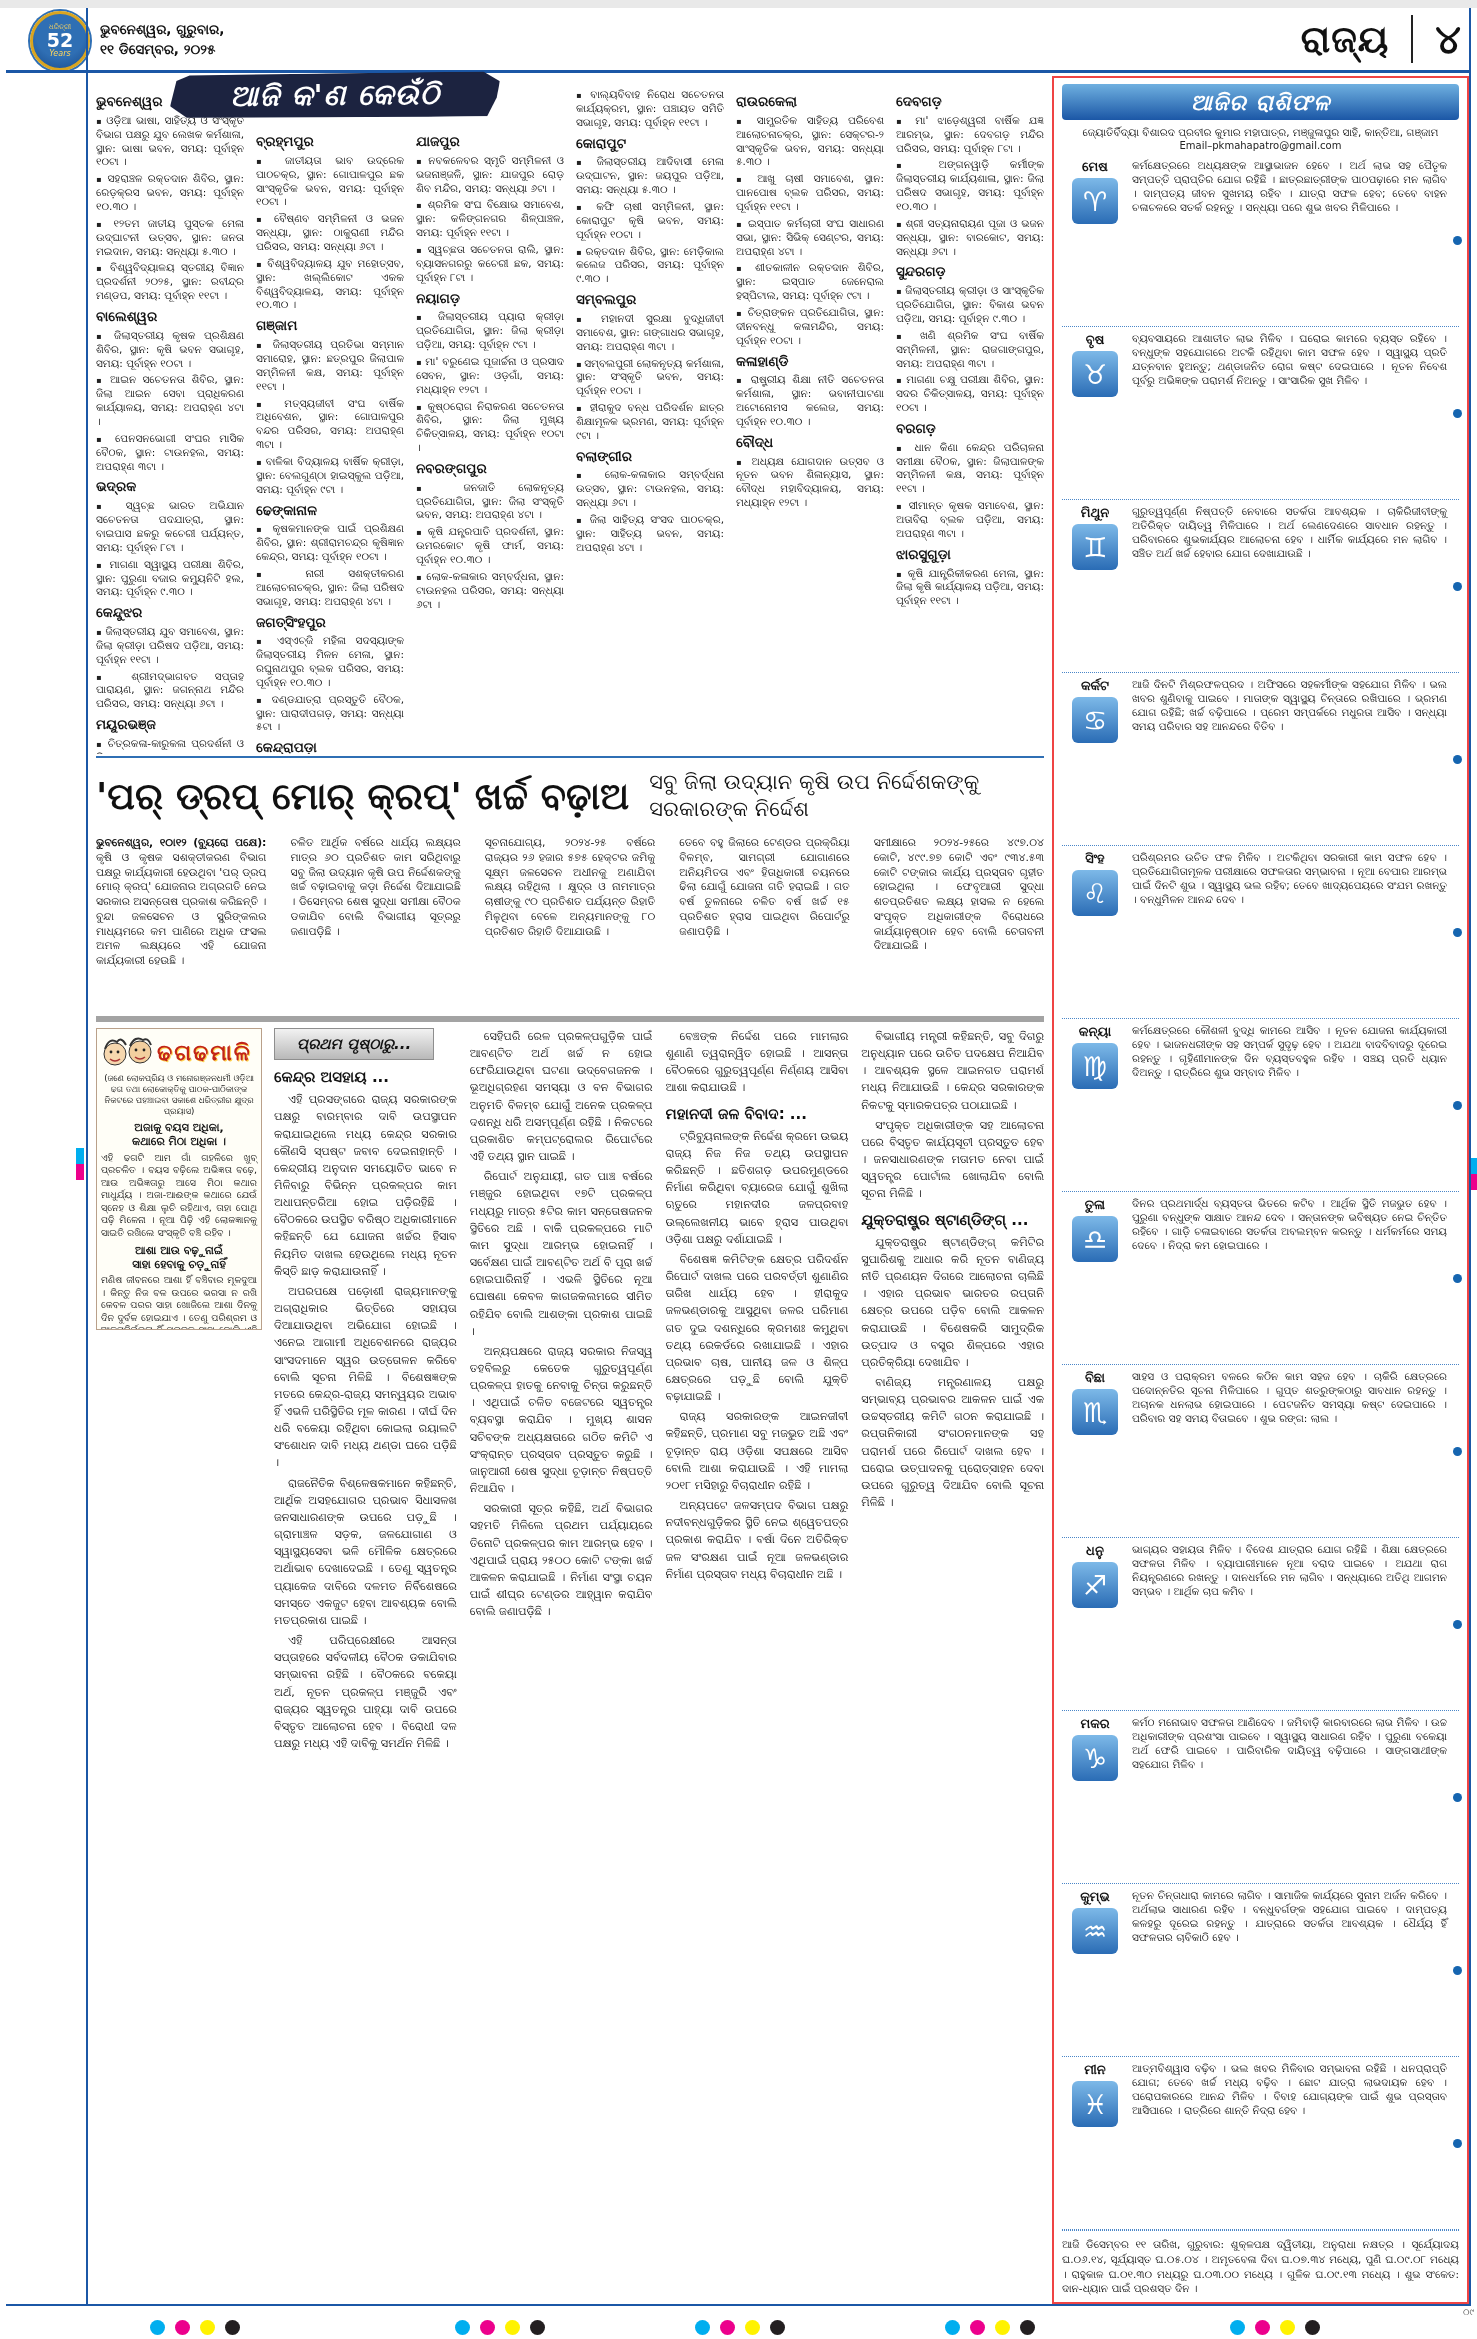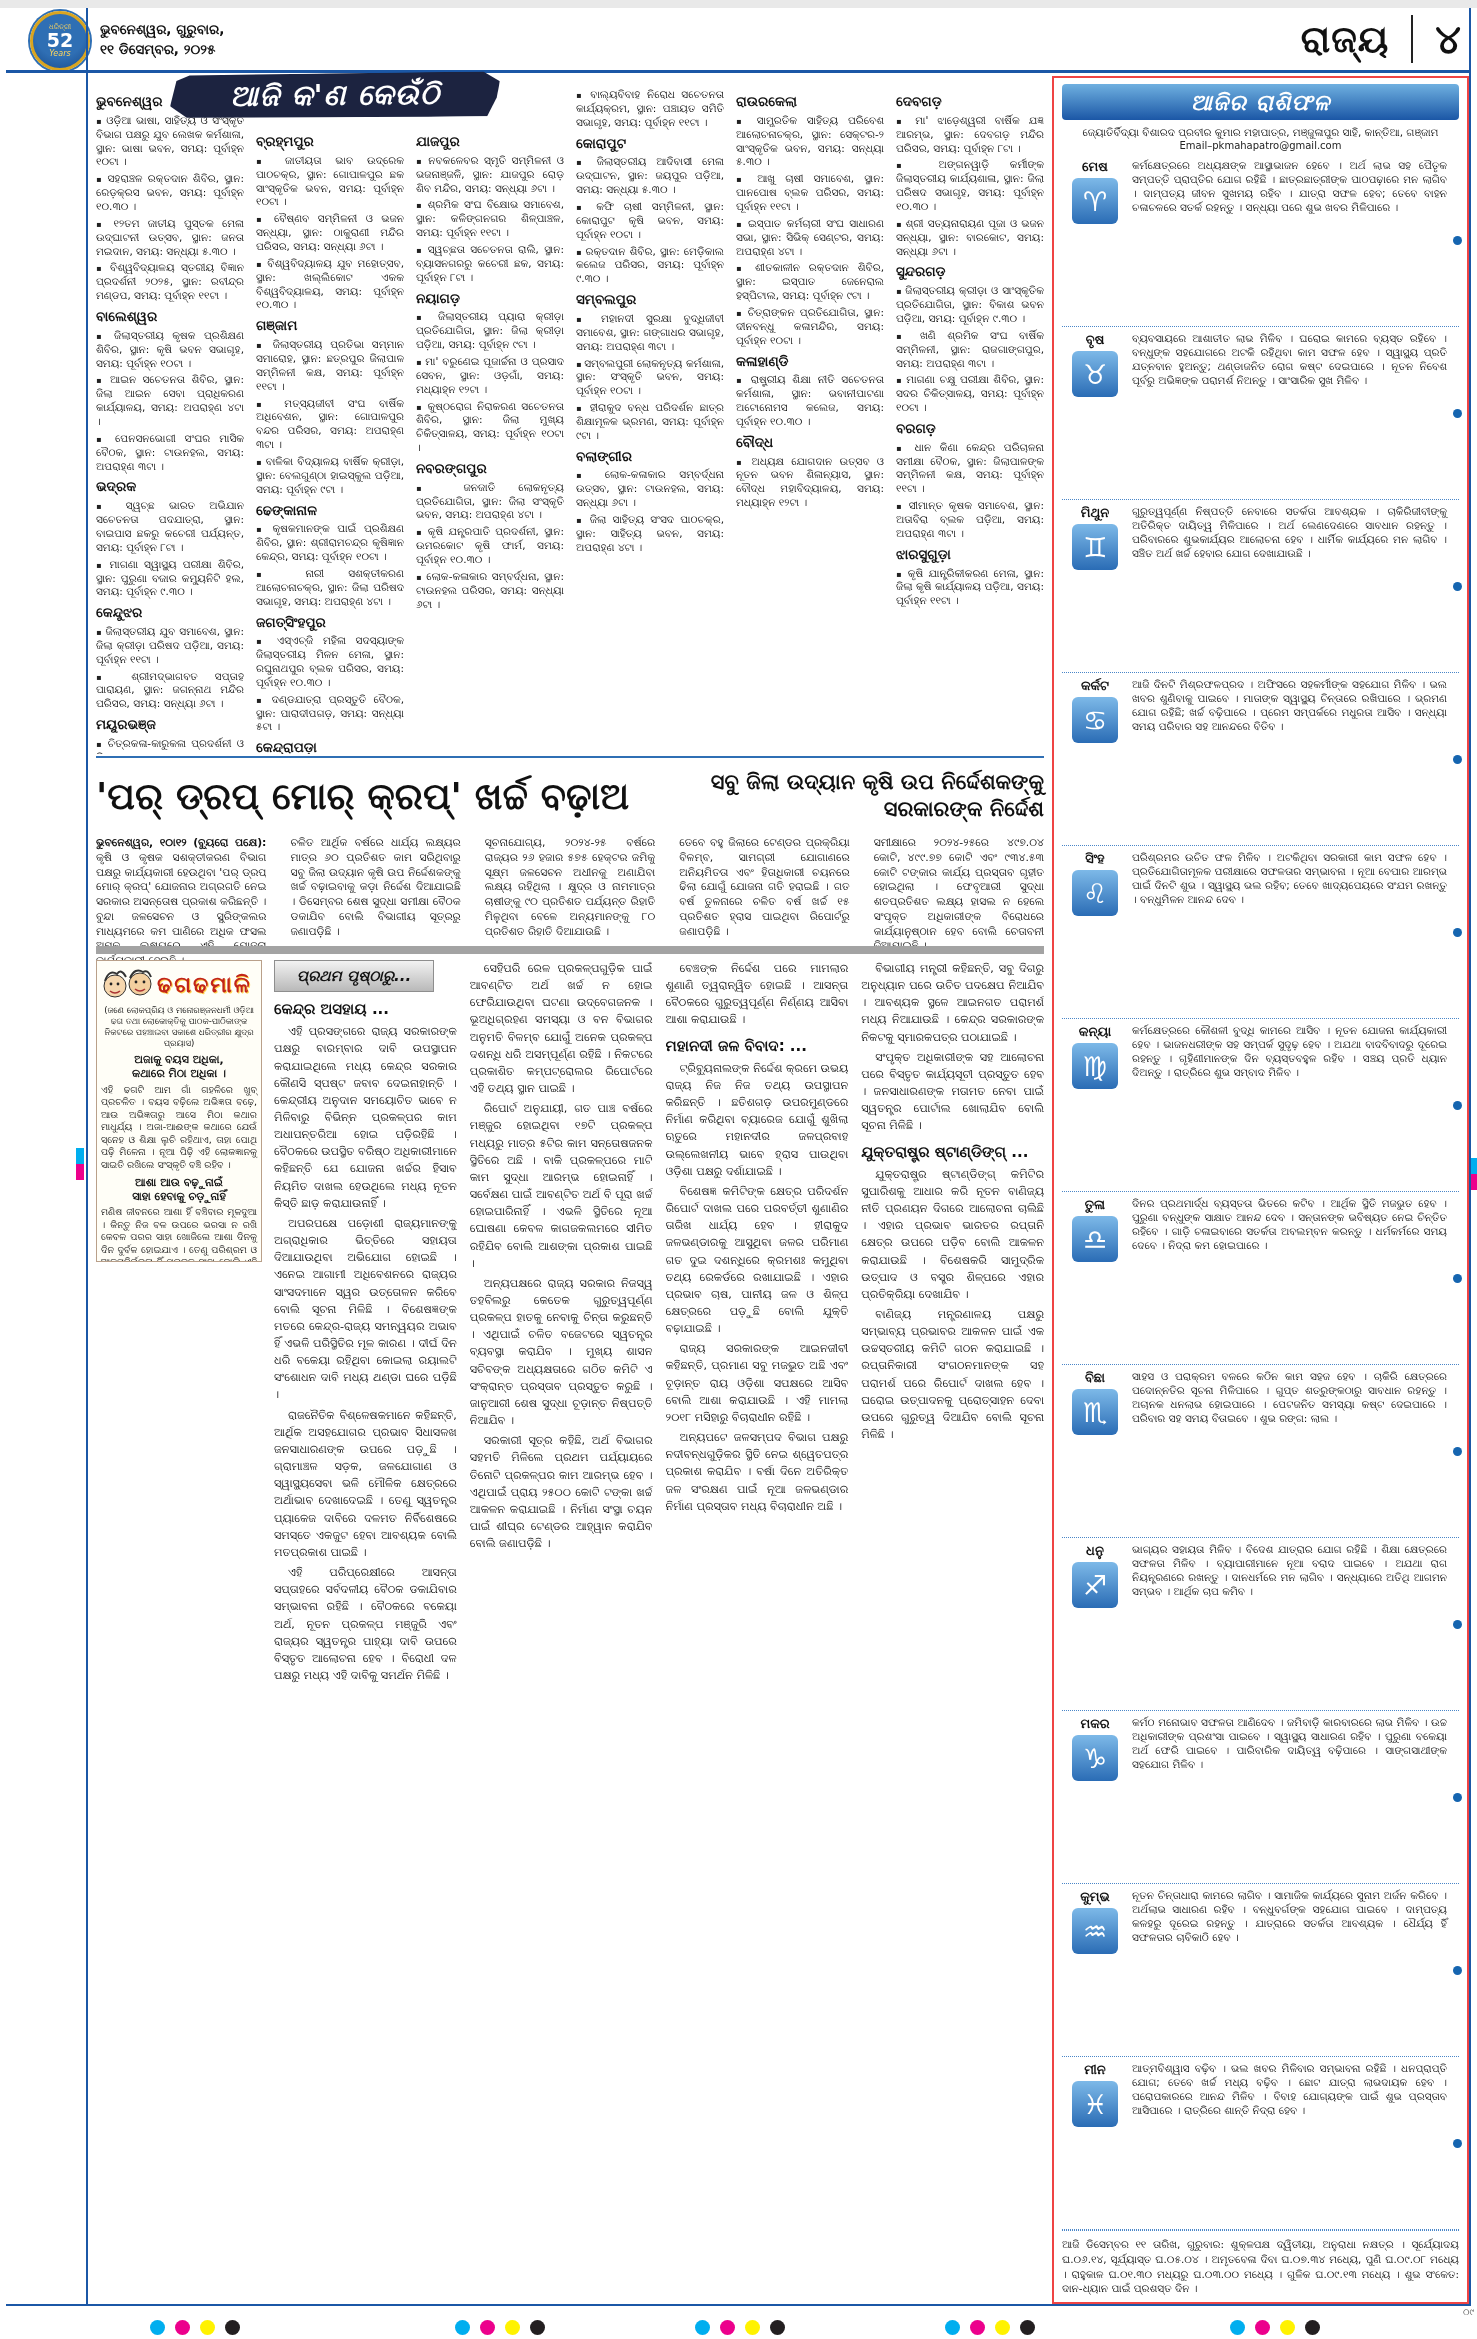--- a/index.html
+++ b/index.html
@@ -58,27 +58,27 @@
                 box-shadow:inset 0 0 0 1px #1d5globalThis;} 
   .sign-text{flex:1;font-size:10.5px;line-height:1.33;text-align:justify;padding-right:10px;overflow:hidden;}
   .sign-dot{position:absolute;right:-3px;top:50%;margin-top:-4px;width:9px;height:9px;border-radius:50%;background:#1565b0;}
   .h-footer{flex:none;border-top:1px dotted #4a86c8;padding-top:6px;font-size:10.5px;line-height:1.4;text-align:justify;}
 
   
   .lead{position:absolute;left:96px;top:748px;width:948px;height:228px;border-top:2px solid #2f6fb4;
         box-sizing:border-box;padding-top:6px;}
   .lead-head-row{display:flex;align-items:center;gap:20px;height:64px;}
   .lead-headline{flex:none;font-size:37px;font-weight:bold;white-space:nowrap;}
-  .lead-subhead{flex:1;font-size:21px;font-weight:bold;text-align:right;line-height:1.3;}
+  .lead-subhead{flex:1;font-size:21px;font-weight:normal;text-align:left;line-height:1.3;}
   .lead-cols{display:flex;gap:24px;margin-top:8px;}
   .lead-col{flex:1;font-size:10.8px;line-height:1.37;text-align:justify;height:146px;overflow:hidden;}
   .dl{font-weight:bold;}
 
   
-  .bottom{position:absolute;left:96px;top:938px;width:948px;height:1314px;border-top:8px solid #a3a3a3;box-sizing:border-box;}
+  .bottom{position:absolute;left:96px;top:1008px;width:948px;height:1314px;border-top:6px solid #a3a3a3;box-sizing:border-box;}
   .cartoon{position:absolute;left:0;top:6px;width:166px;height:302px;border:1px solid #b9a08a;box-sizing:border-box;
            padding:4px;overflow:hidden;background:#fffef7;}
   .cartoon-top{display:flex;align-items:center;gap:4px;}
   .cartoon-title{font-size:22px;font-weight:bold;color:#c22518;letter-spacing:2px;text-shadow:1px 1px 0 #ffd54d;}
   .cartoon-intro{font-size:8.5px;line-height:1.3;text-align:center;margin-top:2px;}
   .cartoon-verse{font-size:11px;font-weight:bold;text-align:center;margin:4px 0 2px;line-height:1.3;}
   .cartoon-body{font-size:9.5px;line-height:1.32;text-align:justify;}
 
   .satellite{position:absolute;left:0;top:314px;width:166px;height:976px;overflow:hidden;
       background:

